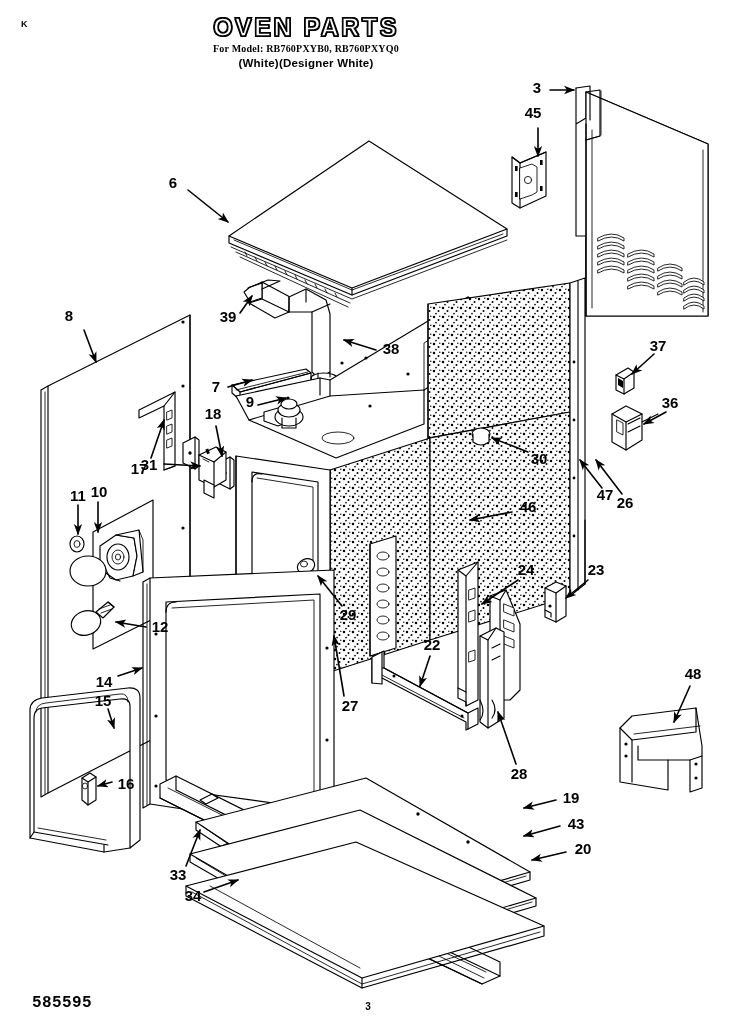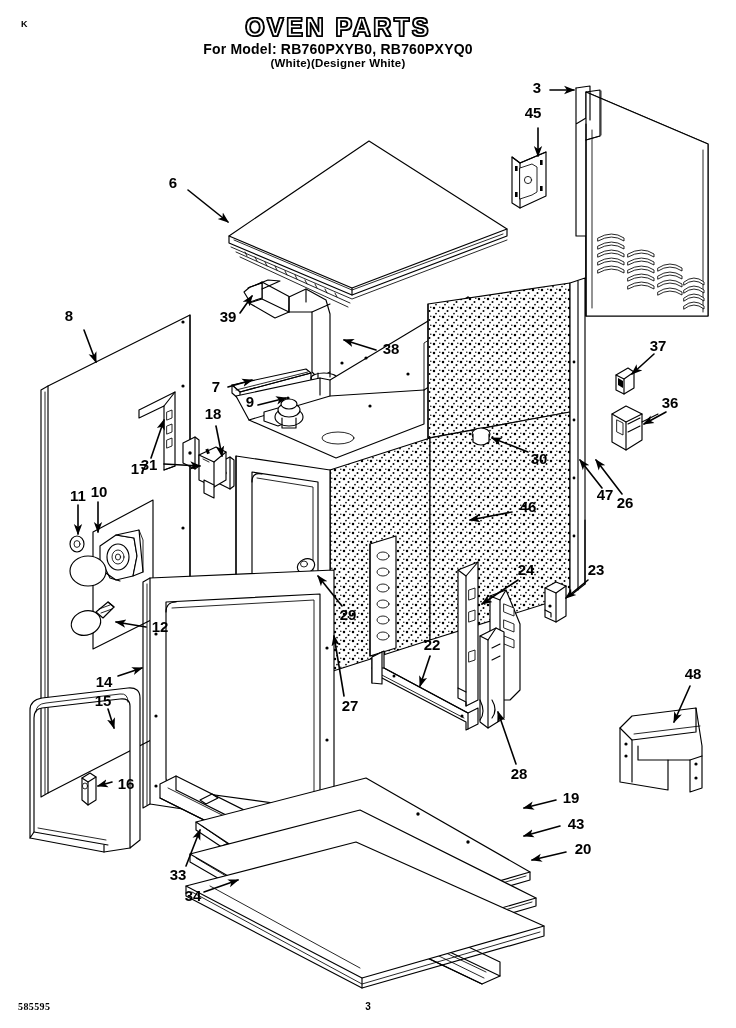--- a/index.html
+++ b/index.html
@@ -27,58 +27,57 @@
     height: 1028px;
     display: block;
   }
   .title-block {
     position: absolute;
     left: 0;
     top: 14px;
     width: 612px;
     text-align: center;
     pointer-events: none;
-    margin-left: 32px;
   }
   .doc-title {
     font-family: "Liberation Sans", sans-serif;
     font-weight: bold;
     font-size: 25px;
     letter-spacing: 2.5px;
     line-height: 26px;
     margin: 0;
     color: #ffffff;
     -webkit-text-stroke: 1.3px #000000;
     text-shadow:
       -1px -1px 0 #000, 1px -1px 0 #000,
       -1px  1px 0 #000, 1px  1px 0 #000;
   }
   .doc-subtitle {
-    font-family: Liberation Sans, sans-serif;
+    font-family: Liberation Serif, serif;
     font-weight: bold;
-    font-size: 14px;
+    font-size: 10px;
     line-height: 14px;
     margin: 2px 0 0 0;
     letter-spacing: 0.2px;
   }
   .doc-subtitle2 {
     font-family: "Liberation Sans", sans-serif;
     font-weight: bold;
     font-size: 11.5px;
     line-height: 14px;
     margin: 0;
     letter-spacing: 0.2px;
   }
   .footer-left {
     position: absolute;
-    left: 18px;
+    left: 32px;
     bottom: 16px;
-    font-family: Liberation Serif, serif;
+    font-family: Liberation Mono, monospace;
     font-weight: bold;
-    font-size: 10px;
+    font-size: 16px;
     letter-spacing: 0.4px;
   }
   .footer-center {
     position: absolute;
     left: 0;
     bottom: 16px;
     width: 736px;
     text-align: center;
     font-family: "Liberation Sans", sans-serif;
     font-weight: bold;

